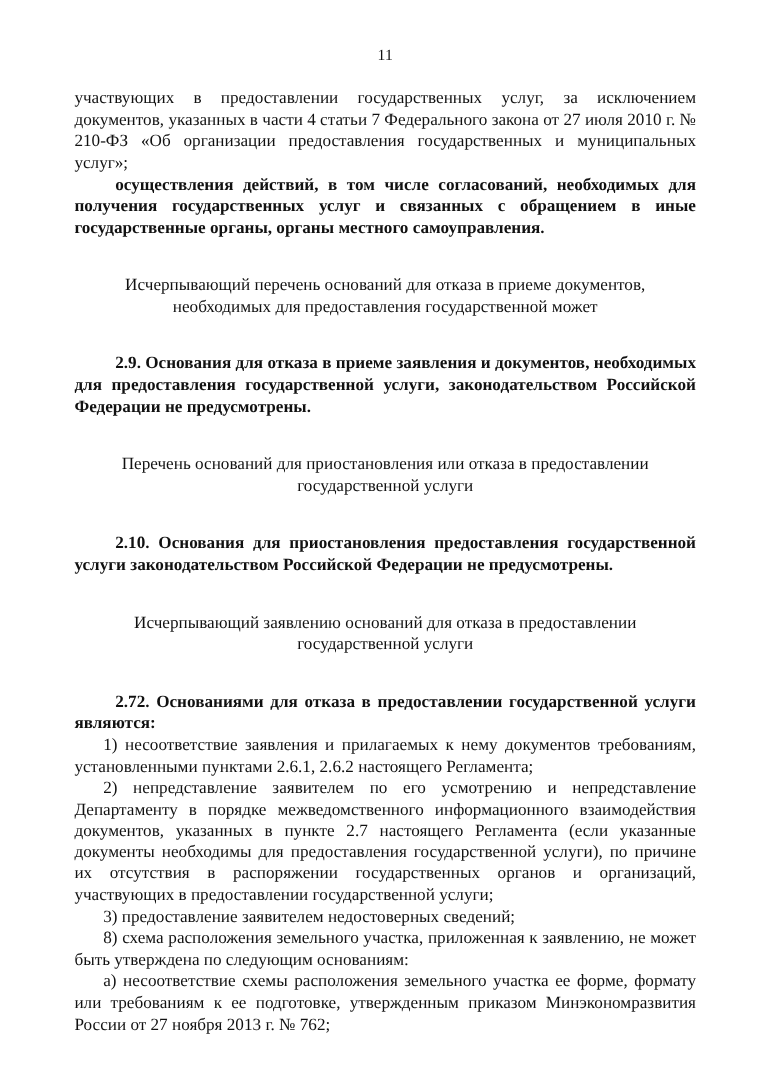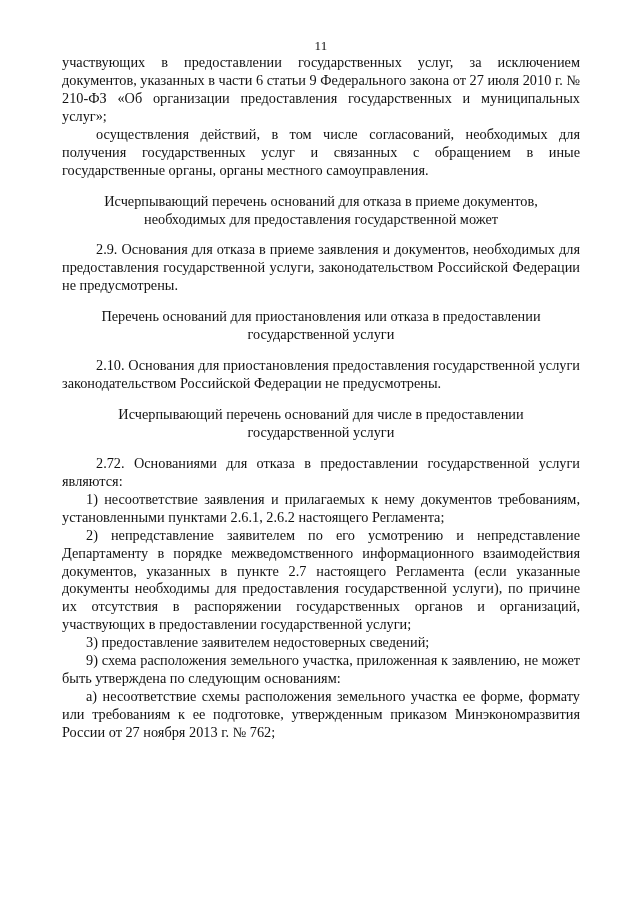--- a/index.html
+++ b/index.html
@@ -16,89 +16,91 @@
   .page {
     position: relative;
     width: 640px;
     height: 905px;
     box-sizing: border-box;
     padding: 38px 60px 20px 62px;
   }
   .page-number {
     text-align: center;
     font-size: 13px;
+    margin-bottom: 20px;
     letter-spacing: 0.2px;
   }
   .body-text {
     font-size: 14.3px;
     line-height: 1.255;
     text-align: justify;
     text-justify: inter-word;
   }
   p {
     margin: 0;
   }
   .indent {
     text-indent: 34px;
+    font-weight: bold;
   }
   .indent-small {
     text-indent: 24px;
   }
   .heading {
     text-align: center;
     margin: 13px 0 0 0;
     font-size: 14.3px;
     line-height: 1.255;
   }
   .gap-before {
-    margin-top: 13px;
+    margin-top: 30px;
   }
   .nowrap-spread {
     display: block;
   }
 </style>
 </head>
 <body>
 
 <div class="page">
 
   <div class="page-number">11</div>
 
   <div class="body-text">
 
-    <p>участвующих в предоставлении государственных услуг, за исключением документов, указанных в части 6 статьи 9 Федерального закона от 27 июля 2010 г. № 210-ФЗ «Об организации предоставления государственных и муниципальных услуг»;</p>
+    <p>участвующих в предоставлении государственных услуг, за исключением документов, указанных в части 4 статьи 7 Федерального закона от 27 июля 2010 г. № 210-ФЗ «Об организации предоставления государственных и муниципальных услуг»;</p>
 
     <p class="indent">осуществления действий, в том числе согласований, необходимых для получения государственных услуг и связанных с обращением в иные государственные органы, органы местного самоуправления.</p>
 
     <p class="heading gap-before">
       <span class="nowrap-spread">Исчерпывающий перечень оснований для отказа в приеме документов,</span>
       <span class="nowrap-spread">необходимых для предоставления государственной может</span>
     </p>
 
     <p class="indent gap-before">2.9. Основания для отказа в приеме заявления и документов, необходимых для предоставления государственной услуги, законодательством Российской Федерации не предусмотрены.</p>
 
     <p class="heading gap-before">
       <span class="nowrap-spread">Перечень оснований для приостановления или отказа в предоставлении</span>
       <span class="nowrap-spread">государственной услуги</span>
     </p>
 
     <p class="indent gap-before">2.10. Основания для приостановления предоставления государственной услуги законодательством Российской Федерации не предусмотрены.</p>
 
     <p class="heading gap-before">
-      <span class="nowrap-spread">Исчерпывающий перечень оснований для числе в предоставлении</span>
+      <span class="nowrap-spread">Исчерпывающий заявлению оснований для отказа в предоставлении</span>
       <span class="nowrap-spread">государственной услуги</span>
     </p>
 
     <p class="indent gap-before">2.72. Основаниями для отказа в предоставлении государственной услуги являются:</p>
 
     <p class="indent-small">1) несоответствие заявления и прилагаемых к нему документов требованиям, установленными пунктами 2.6.1, 2.6.2 настоящего Регламента;</p>
 
     <p class="indent-small">2) непредставление заявителем по его усмотрению и непредставление Департаменту в порядке межведомственного информационного взаимодействия документов, указанных в пункте 2.7 настоящего Регламента (если указанные документы необходимы для предоставления государственной услуги), по причине их отсутствия в распоряжении государственных органов и организаций, участвующих в предоставлении государственной услуги;</p>
 
     <p class="indent-small">3) предоставление заявителем недостоверных сведений;</p>
 
-    <p class="indent-small">9) схема расположения земельного участка, приложенная к заявлению, не может быть утверждена по следующим основаниям:</p>
+    <p class="indent-small">8) схема расположения земельного участка, приложенная к заявлению, не может быть утверждена по следующим основаниям:</p>
 
     <p class="indent-small">а) несоответствие схемы расположения земельного участка ее форме, формату или требованиям к ее подготовке, утвержденным приказом Минэкономразвития России от 27 ноября 2013 г. № 762;</p>
 
 
   </div>
 </div>
 
 </body></html>

